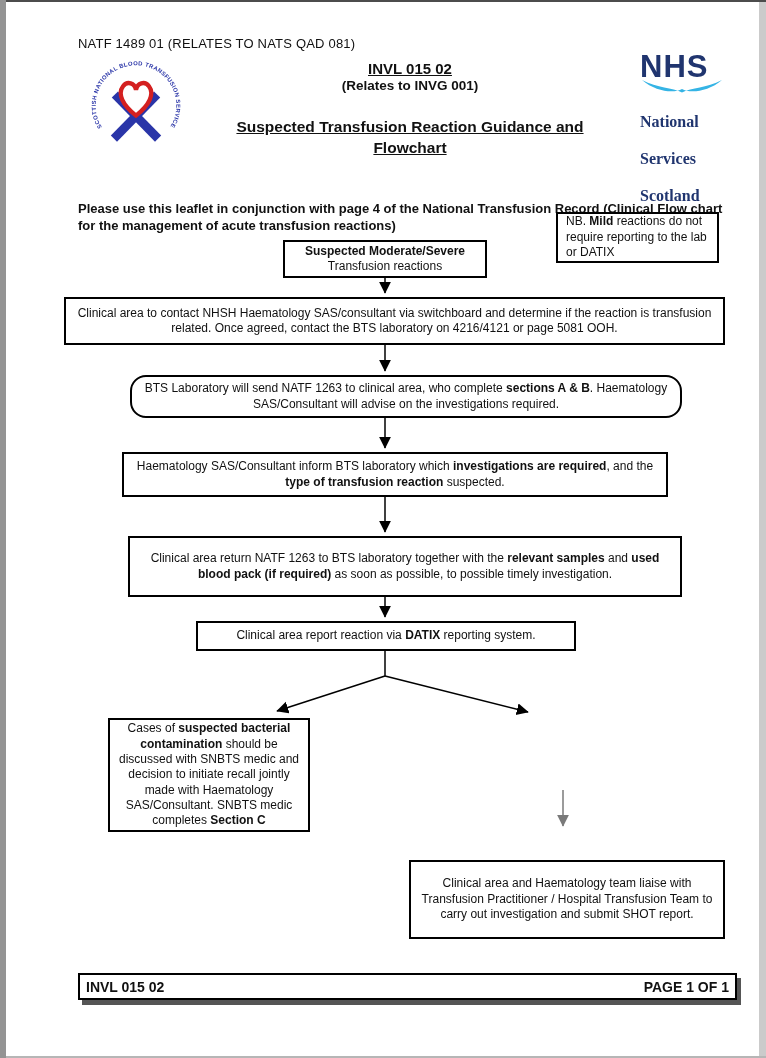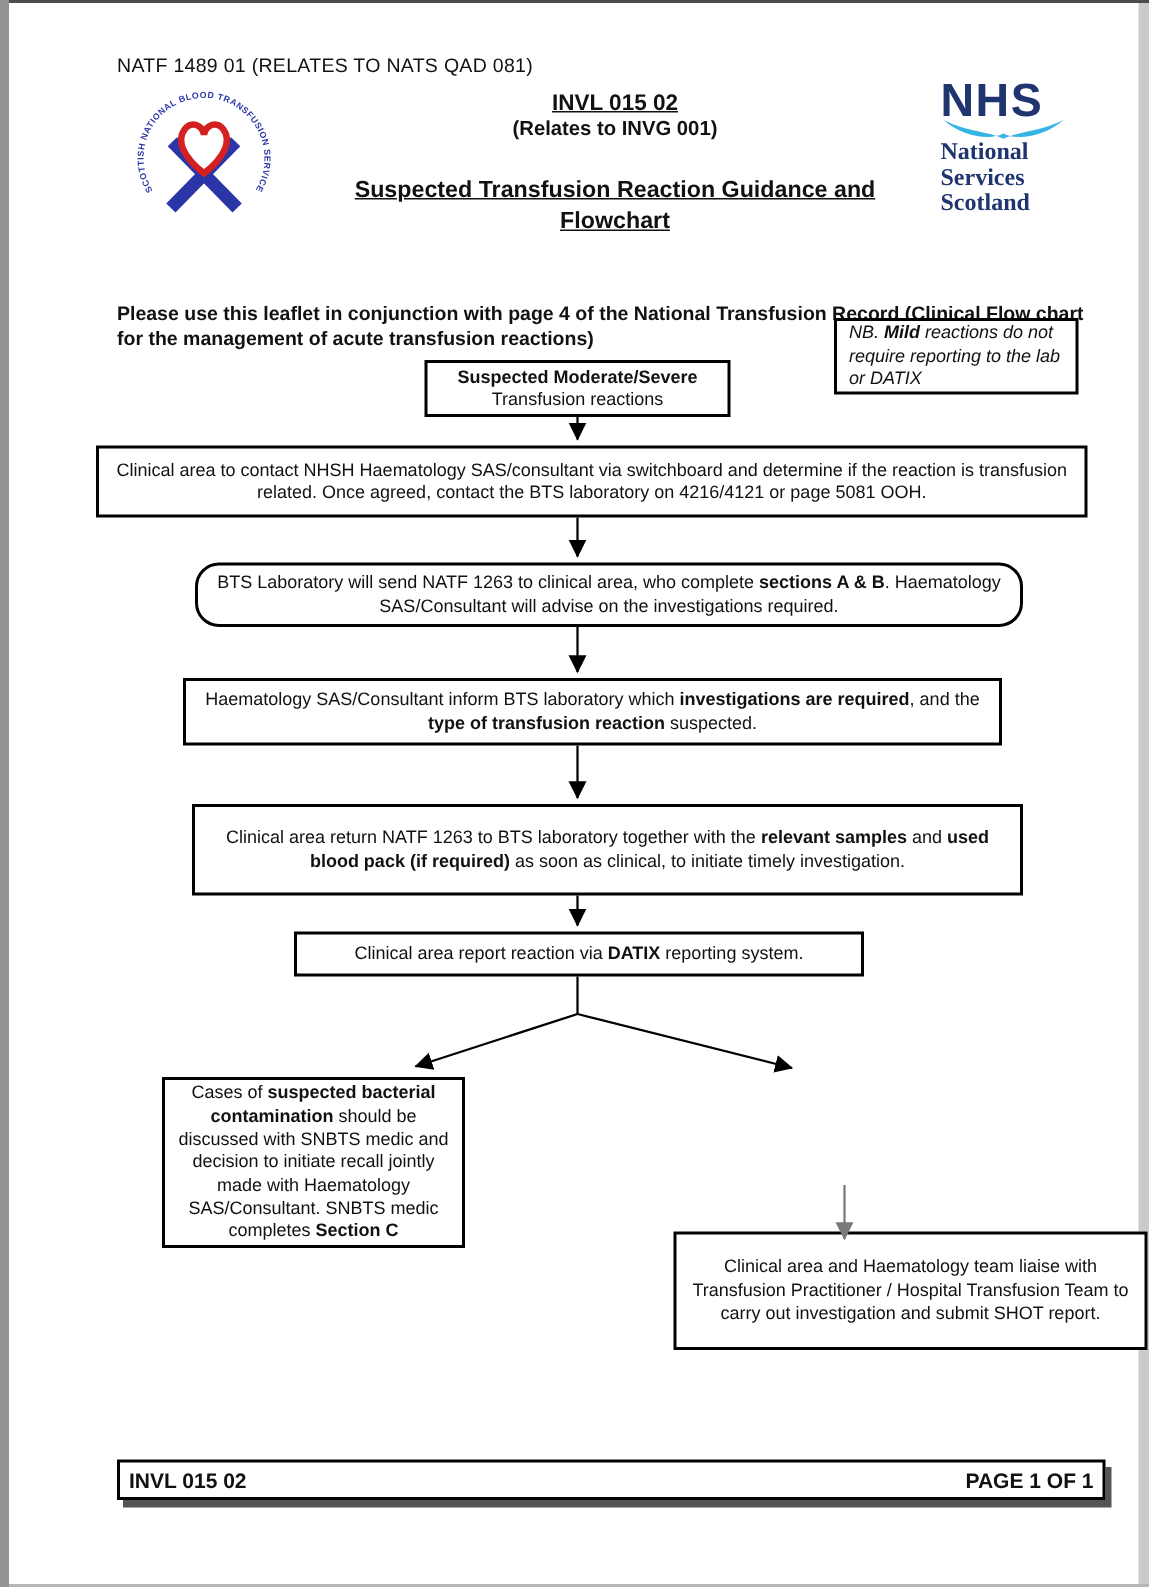--- a/index.html
+++ b/index.html
@@ -18,43 +18,43 @@
   .snbts{position:absolute;left:86px;top:58px;width:100px;height:96px;}
 
   
   .head-center{position:absolute;left:110px;top:60px;width:600px;text-align:center;}
   .h-code{font-size:15px;font-weight:bold;text-decoration:underline;}
   .h-rel{font-size:13.5px;font-weight:bold;margin-top:1px;}
   .h-title{margin-top:24px;font-size:15.5px;font-weight:bold;line-height:1.35;}
   .h-title .u{text-decoration:underline;}
 
   
-  .nhs{position:absolute;left:627px;top:52px;width:92px;}
+  .nhs{position:absolute;left:640px;top:52px;width:92px;}
   .nhs-word{font-size:31px;font-weight:bold;color:#20356f;letter-spacing:1px;line-height:.95;}
   .nhs-swoosh{display:block;margin-top:-2px;}
   .nhs-sub{font-family:"Liberation Serif","DejaVu Serif",serif;font-weight:bold;
-           color:#20356f;font-size:16px;line-height:1.05;margin-top:0;}
+           color:#20356f;font-size:16px;line-height:1.05;margin-top:20px;}
 
   .intro{position:absolute;left:78px;top:188px;width:652px;font-size:13px;font-weight:bold;line-height:1.3;}
 
   
   .fbox{position:absolute;background:#fff;border:2px solid #000;box-sizing:border-box;
         display:flex;align-items:center;justify-content:center;text-align:center;
         font-size:12px;line-height:1.28;padding:3px 8px;}
   .fbox b,.fbox span.b{font-weight:bold;}
   .box-start{left:283px;top:240px;width:204px;height:38px;flex-direction:column;}
-  .box-note{left:556px;top:212px;width:163px;height:51px;text-align:left;justify-content:flex-start;align-items:center;font-style:italic;}
+  .box-note{left:556px;top:212px;width:163px;height:51px;text-align:left;justify-content:flex-start;align-items:center;}
   .box-contact{left:64px;top:297px;width:661px;height:48px;}
   .box-natf{left:130px;top:375px;width:552px;height:43px;border-radius:16px;}
   .box-inform{left:122px;top:452px;width:546px;height:45px;}
   .box-return{left:128px;top:536px;width:554px;height:61px;}
   .box-datix{left:196px;top:621px;width:380px;height:30px;}
   .box-bacterial{left:108px;top:718px;width:202px;height:114px;}
   .box-shot{left:412px;top:721px;width:311px;height:69px;}
-  .box-liaise{left:409px;top:821px;width:316px;height:79px;margin-left:40px;}
+  .box-liaise{left:409px;top:860px;width:316px;height:79px;}
 
   .footer-bar{position:absolute;left:78px;top:973px;width:659px;height:27px;box-sizing:border-box;
               border:2px solid #000;background:#fff;display:flex;align-items:center;
               justify-content:space-between;padding:0 6px;font-size:14px;font-weight:bold;
               box-shadow:4px 5px 0 #555;}
 
   svg.connectors{position:absolute;inset:0;pointer-events:none;}
 </style>
 </head>
 <body>
@@ -118,21 +118,21 @@
 
   <div class="fbox box-natf">
       <span><span>BTS Laboratory will send NATF 1263 to clinical area, who complete </span><span style="font-weight: bold;">sections A &amp; B</span><span>. Haematology SAS/Consultant will advise on the investigations required.</span></span>
     </div>
 
   <div class="fbox box-inform">
       <span><span>Haematology SAS/Consultant inform BTS laboratory which </span><span style="font-weight: bold;">investigations are required</span><span>, and the </span><span style="font-weight: bold;">type of transfusion reaction</span><span> suspected.</span></span>
     </div>
 
   <div class="fbox box-return">
-      <span><span>Clinical area return NATF 1263 to BTS laboratory together with the </span><span style="font-weight: bold;">relevant samples</span><span> and </span><span style="font-weight: bold;">used blood pack (if required)</span><span> as soon as clinical, to initiate timely investigation.</span></span>
+      <span><span>Clinical area return NATF 1263 to BTS laboratory together with the </span><span style="font-weight: bold;">relevant samples</span><span> and </span><span style="font-weight: bold;">used blood pack (if required)</span><span> as soon as possible, to possible timely investigation.</span></span>
     </div>
 
   <div class="fbox box-datix">
       <span><span>Clinical area report reaction via </span><span style="font-weight: bold;">DATIX</span><span> reporting system.</span></span>
     </div>
 
   <div class="fbox box-bacterial">
       <span><span>Cases of </span><span style="font-weight: bold;">suspected bacterial contamination</span><span> should be discussed with SNBTS medic and decision to initiate recall jointly made with Haematology SAS/Consultant. SNBTS medic completes </span><span style="font-weight: bold;">Section C</span></span>
     </div>
 

